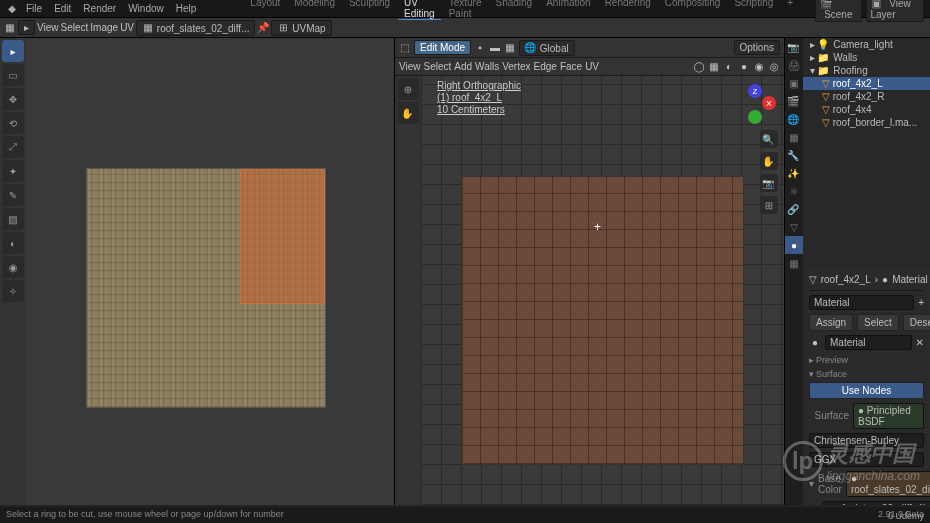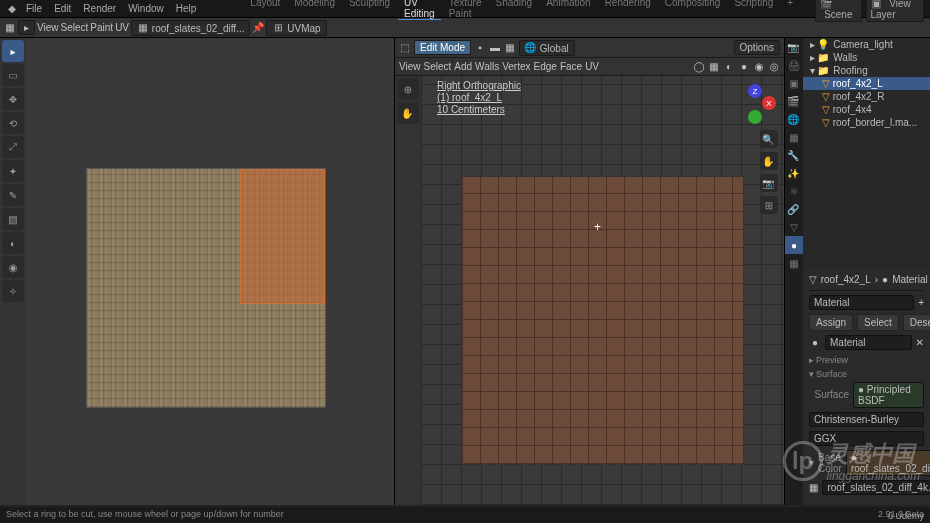--- a/index.html
+++ b/index.html
@@ -82,21 +82,21 @@
   <span class="spacer"></span>
   <span class="tb-btn"><span class="icon">🎬</span> <span>Scene</span></span>
   <span class="tb-btn"><span class="icon">▣</span> <span>View Layer</span></span>
 </div>
 
 <div class="toolbar">
   <span class="icon">▦</span>
   <span class="tb-btn">▸</span>
   <span>View</span>
   <span>Select</span>
-  <span>Paint</span>
+  <span>Image</span>
   <span>UV</span>
   <span class="tb-btn" style="min-width:110px"><span class="icon">▦</span> <span>roof_slates_02_diff...</span></span>
   <span class="icon">📌</span>
   <span class="tb-btn"><span class="icon">⊞</span> <span>UVMap</span></span>
 </div>
 
 <div class="main">
 
   <div class="left-pane">
     <div class="pane-body">
@@ -234,20 +234,23 @@
           <div class="props-btn">Deselect</div>
         </div>
         <div class="props-row">
             <span class="icon">●</span>
             <div class="props-field">Material</div>
             <span>✕</span>
           </div>
         <div class="props-section-label">▸ <span>Preview</span></div>
         <div class="props-section-label">▾ <span>Surface</span></div>
         <div class="props-row">
+            <div class="props-btn blue">Use Nodes</div>
+          </div>
+        <div class="props-row">
             <span style="width:40px;text-align:right;color:#888">Surface</span>
             <div class="props-field" style="background:#2a3a2a">● <span>Principled BSDF</span></div>
           </div>
         <div class="props-row">
             <div class="props-field">Christensen-Burley</div>
           </div>
         <div class="props-row">
             <div class="props-field">GGX</div>
           </div>
         <div class="props-row">

